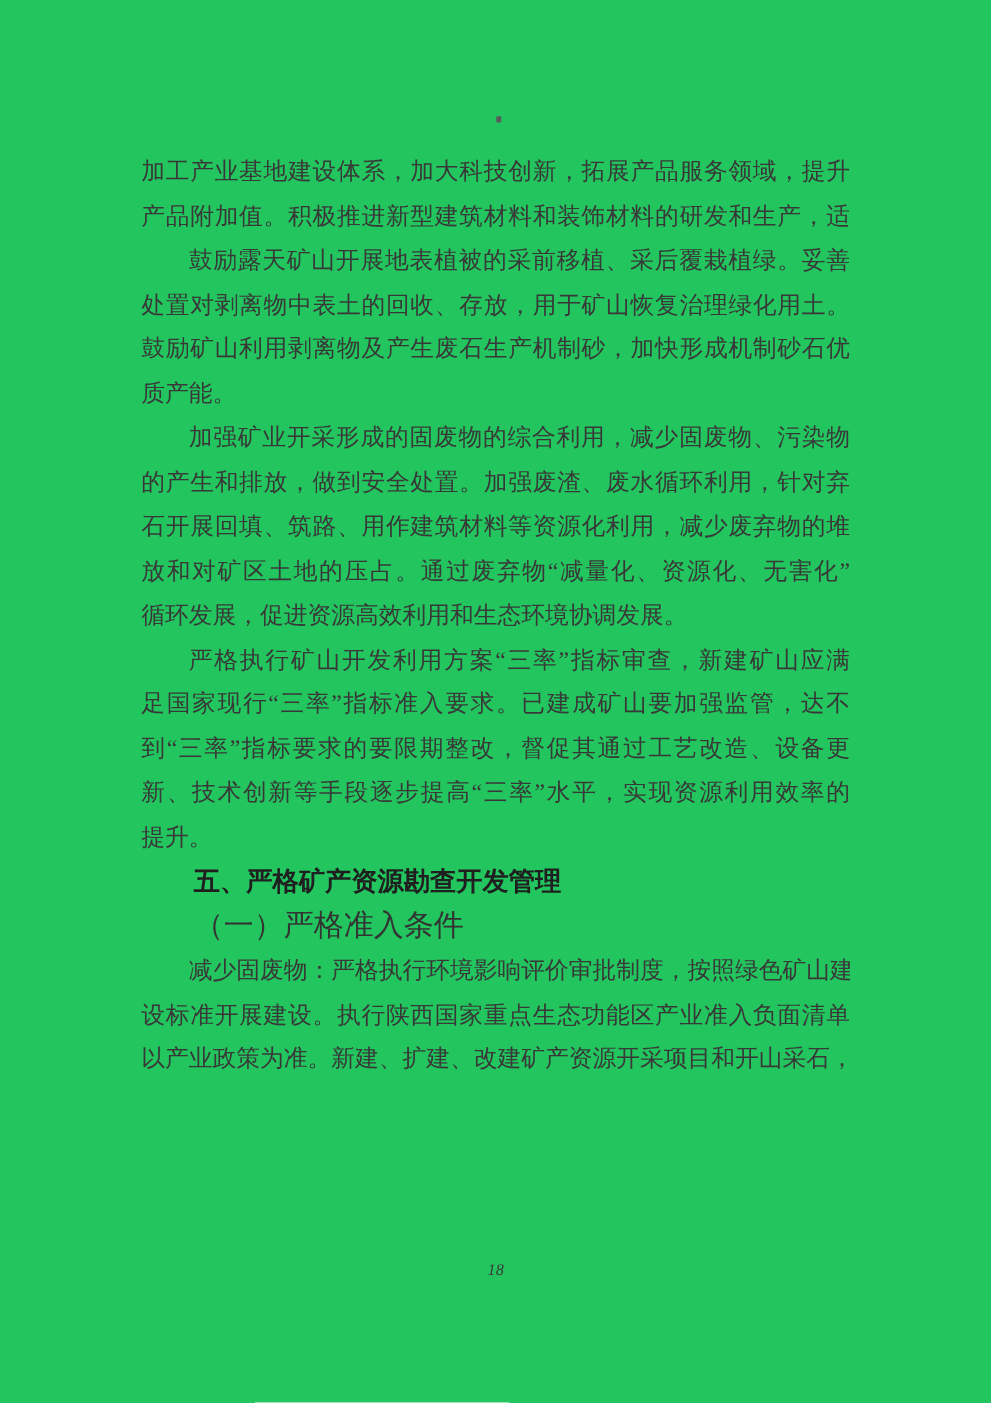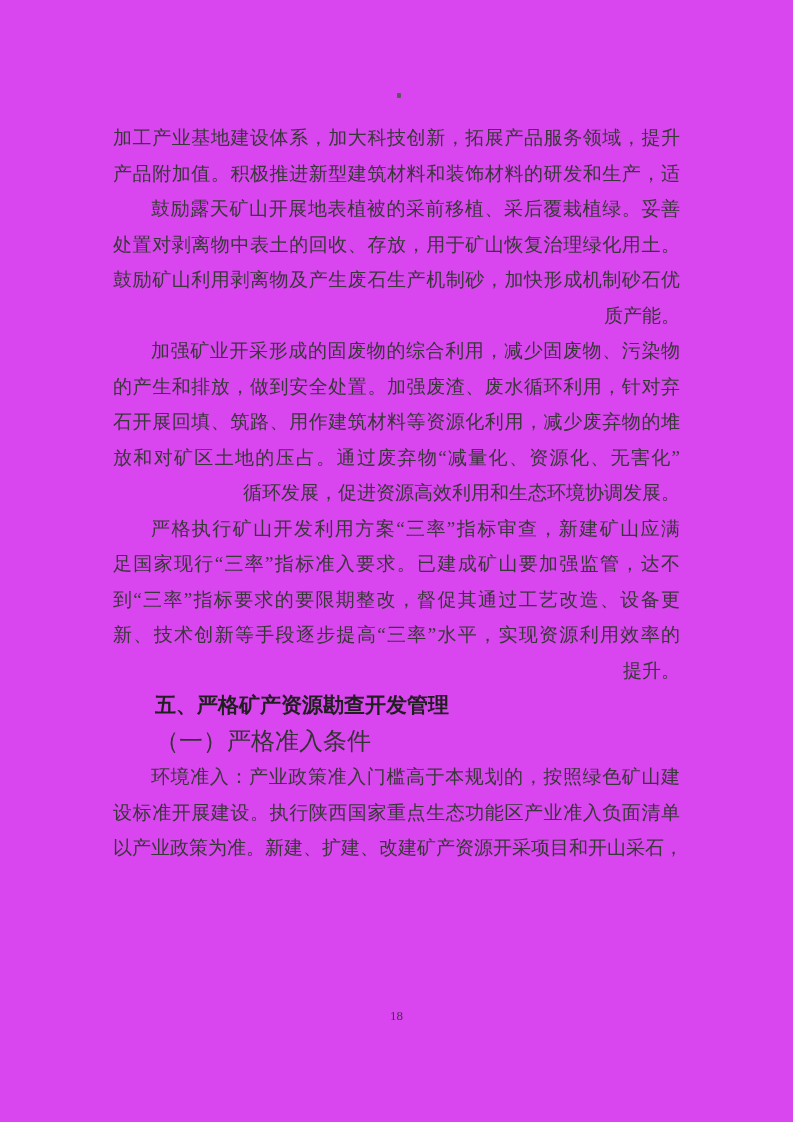--- a/index.html
+++ b/index.html
@@ -4,38 +4,38 @@
 <style>
   * { margin: 0; padding: 0; box-sizing: border-box; }
   html, body { background: #ffffff; }
   body {
     font-family: "Liberation Serif", "DejaVu Serif", serif;
     width: 793px; height: 1122px;
   }
   .page {
     position: relative;
     width: 793px; height: 1122px;
-    background: #d946ef;
+    background: #22c55e;
     overflow: hidden;
   }
   .content {
     position: absolute;
     left: 113px; top: 120px;
     width: 567px;
     font-size: 19px;
     color: #383838;
     letter-spacing: 0;
   }
   .ln {
     display: block;
     line-height: 35.5px;
     height: 35.5px;
     white-space: nowrap;
     overflow: hidden;
-    text-align: right;
+    text-align: left;
   }
   .full {
     text-align: justify;
     text-align-last: justify;
     text-justify: inter-character;
   }
   .indent { text-indent: 38px; }
   .heading {
     display: block;
     line-height: 35.5px;
@@ -62,20 +62,21 @@
     background: #5a5a5a;
     border-radius: 1px;
   }
   .page-number {
     position: absolute;
     left: 0; top: 1008px;
     width: 100%;
     text-align: center;
     font-size: 13px;
     color: #3a3a3a;
+    font-style: italic;
   }
 </style>
 </head>
 <body>
 
 <div class="page">
 
   <span class="ink-speck"></span>
 
   <div class="content">
@@ -97,21 +98,21 @@
     <p class="ln full indent">严格执行矿山开发利用方案“三率”指标审查，新建矿山应满</p>
     <p class="ln full">足国家现行“三率”指标准入要求。已建成矿山要加强监管，达不</p>
     <p class="ln full">到“三率”指标要求的要限期整改，督促其通过工艺改造、设备更</p>
     <p class="ln full">新、技术创新等手段逐步提高“三率”水平，实现资源利用效率的</p>
     <p class="ln">提升。</p>
 
     <h2 class="heading">五、严格矿产资源勘查开发管理</h2>
 
     <p class="subheading">（一）严格准入条件</p>
 
-    <p class="ln full indent">环境准入：产业政策准入门槛高于本规划的，按照绿色矿山建</p>
+    <p class="ln full indent">减少固废物：严格执行环境影响评价审批制度，按照绿色矿山建</p>
     <p class="ln full">设标准开展建设。执行陕西国家重点生态功能区产业准入负面清单</p>
     <p class="ln full">以产业政策为准。新建、扩建、改建矿产资源开采项目和开山采石，</p>
 
   </div>
 
   <div class="page-number">18</div>
 
 </div>
 
 </body></html>

